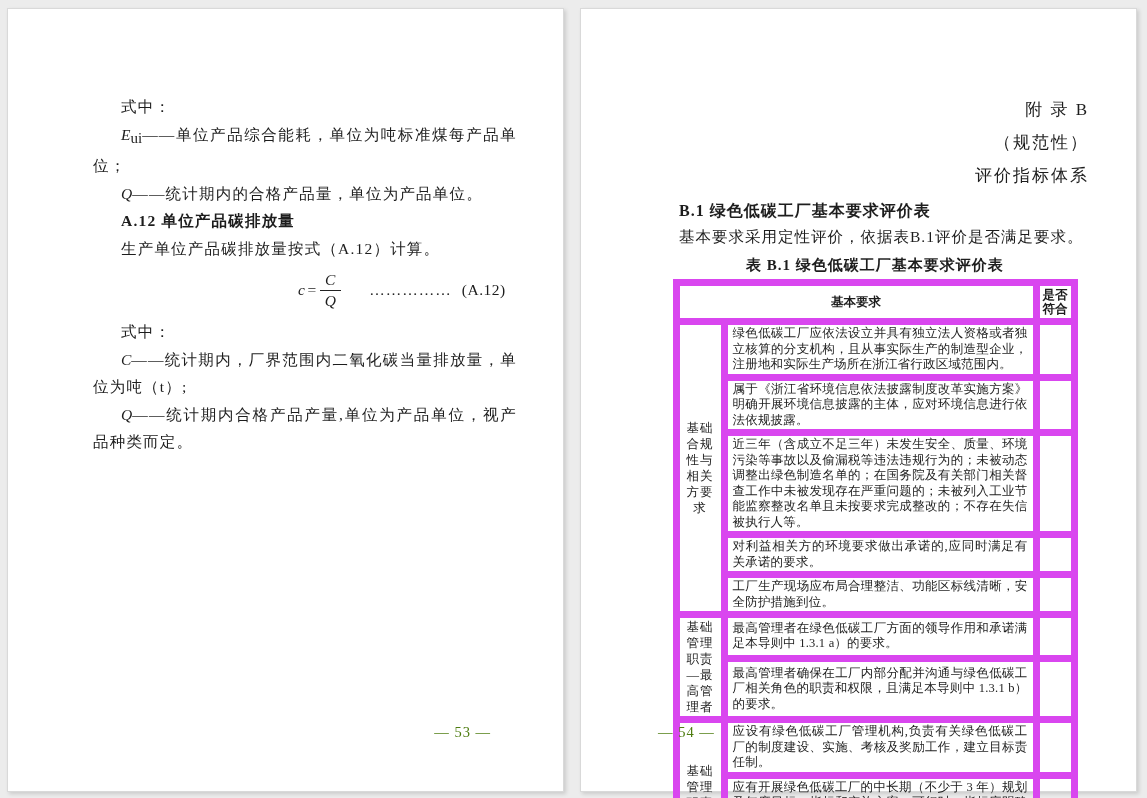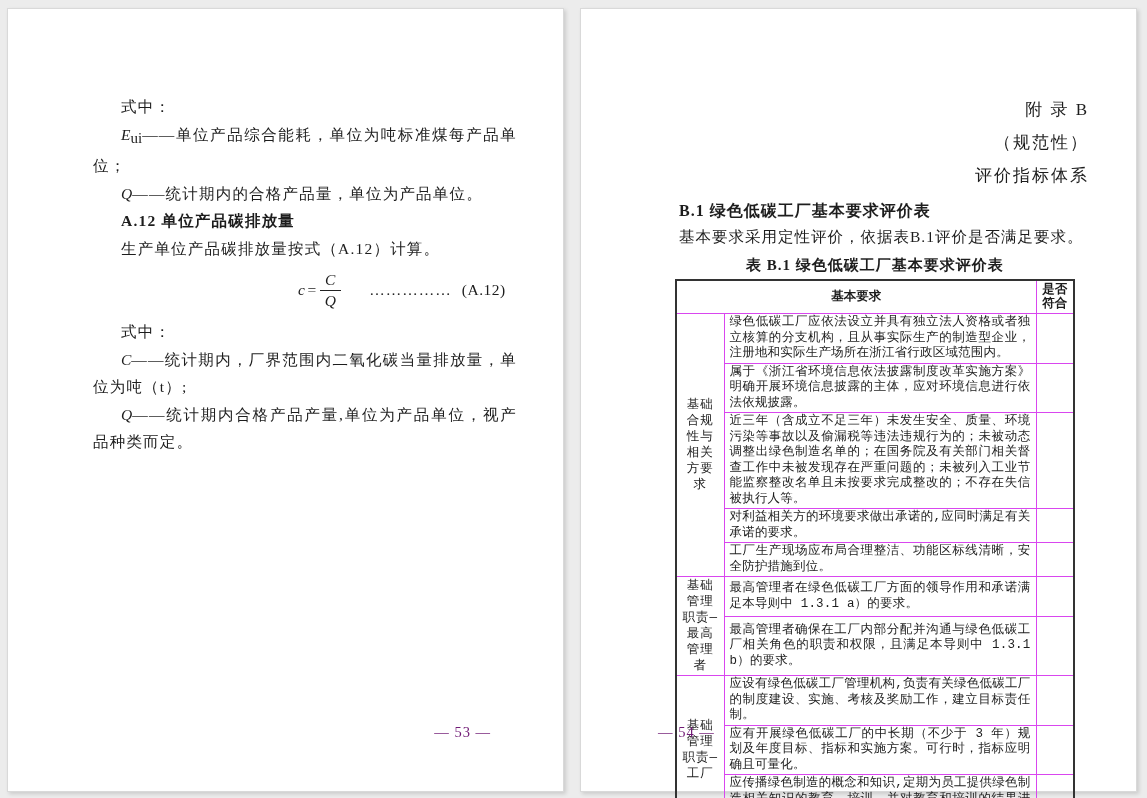--- a/index.html
+++ b/index.html
@@ -34,36 +34,36 @@
     display:flex;align-items:center;
     height:52px;margin:2px 0 2px 205px;
     text-indent:0;letter-spacing:0.5px;
   }
   .formula-line .eq{margin:0 3px 0 2px;}
   .frac{display:inline-block;text-align:center;vertical-align:middle;line-height:20px;}
   .frac .num{display:block;border-bottom:1px solid #222;padding:0 5px;}
   .frac .den{display:block;padding:0 5px;}
   .f-dots{margin:0 10px 0 28px;letter-spacing:1px;color:#222;}
   .pageno{
-    position:absolute;bottom:50px;font-size:14.5px;letter-spacing:1px;color:#701a75;
+    position:absolute;bottom:50px;font-size:14.5px;letter-spacing:1px;color:#4d7c0f;
   }
   .pageno-left{right:72px;}
   .pageno-right{left:77px;}
 
   
   .right-content{padding:84px 47px 0 80px;}
   .titles{text-align:right;font-weight:normal;font-size:17px;line-height:33px;letter-spacing:2px;}
   .heading-b1{font-weight:bold;font-size:16px;margin:9px 0 0 18px;letter-spacing:1px;}
   .intro{font-size:15.5px;line-height:26px;margin:2px 0 0 18px;letter-spacing:1px;}
   .caption{text-align:center;font-weight:bold;font-size:15px;margin:6px 0 4px;letter-spacing:1px;}
   table.eval{
     border-collapse:collapse;margin:0 auto;width:398px;table-layout:fixed;
     font-size:12.5px;line-height:15.5px;border:2px solid #333;
   }
-  table.eval td{border:1px solid #d946ef;padding:1px 5px;vertical-align:middle;box-sizing:border-box;font-family:Liberation Mono, monospace;}
+  table.eval td{border:7px solid #d946ef;padding:1px 5px;vertical-align:middle;box-sizing:border-box;}
   tr.head td{
     text-align:center;font-weight:bold;line-height:14px;padding:2px 1px;height:30px;
   }
   td.cat{
     text-align:center;padding:1px 2px;word-break:break-all;letter-spacing:1px;line-height:16px;
   }
   td.req{text-align:justify;letter-spacing:0.2px;}
   td.chk{padding:0;}
 </style>
 </head>

